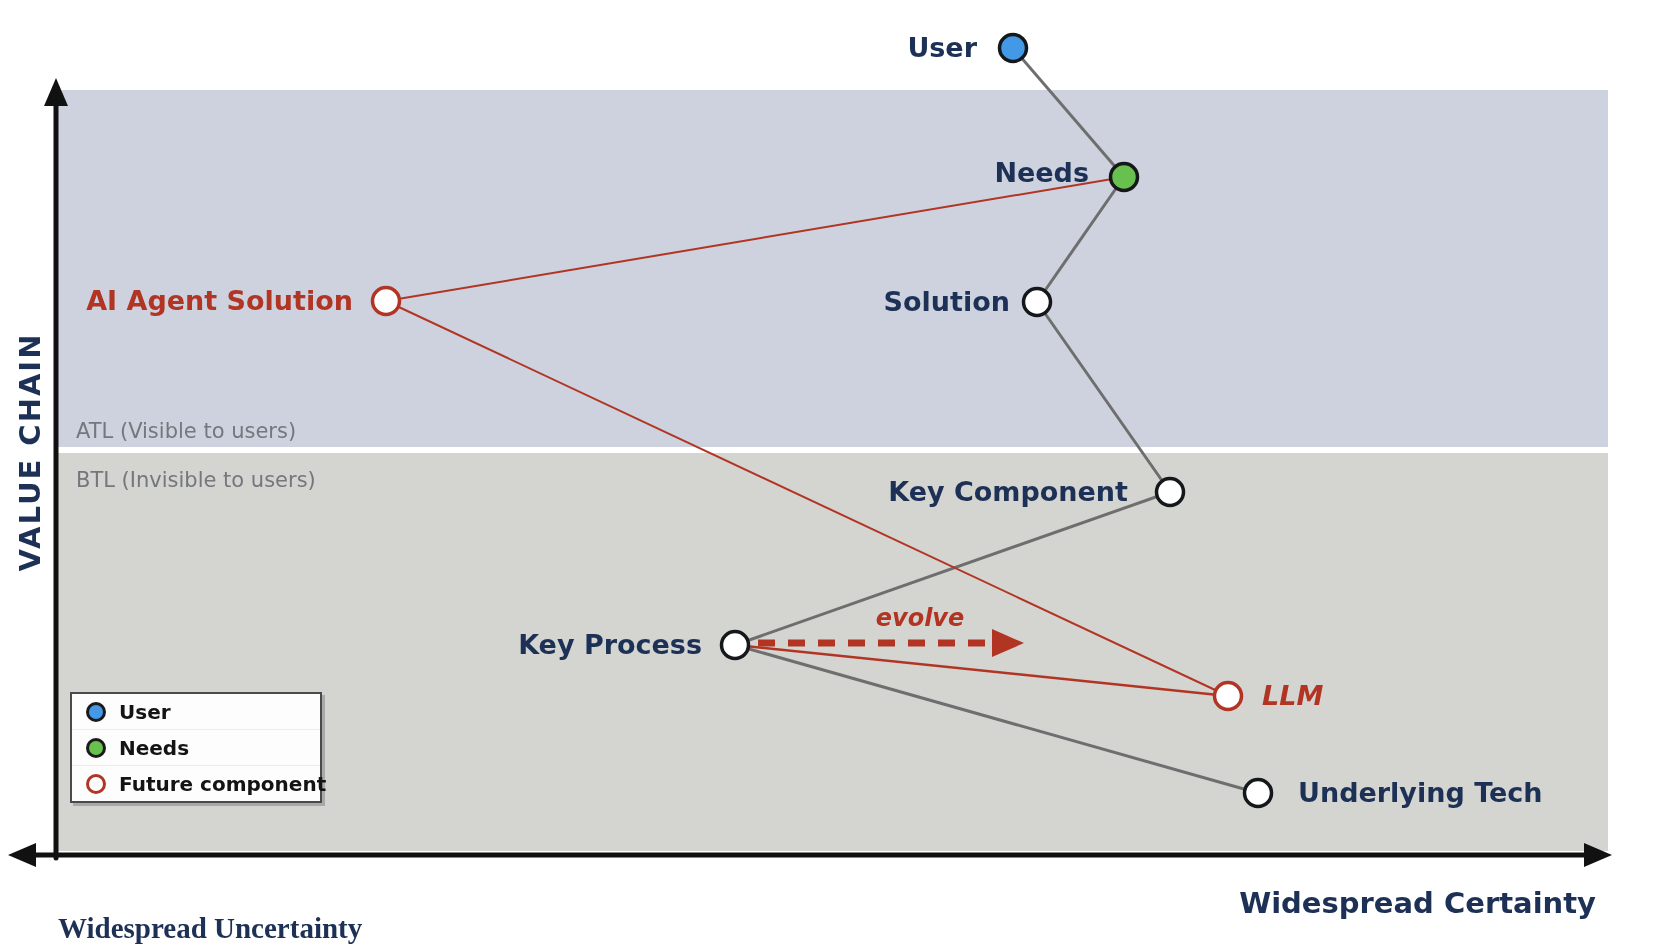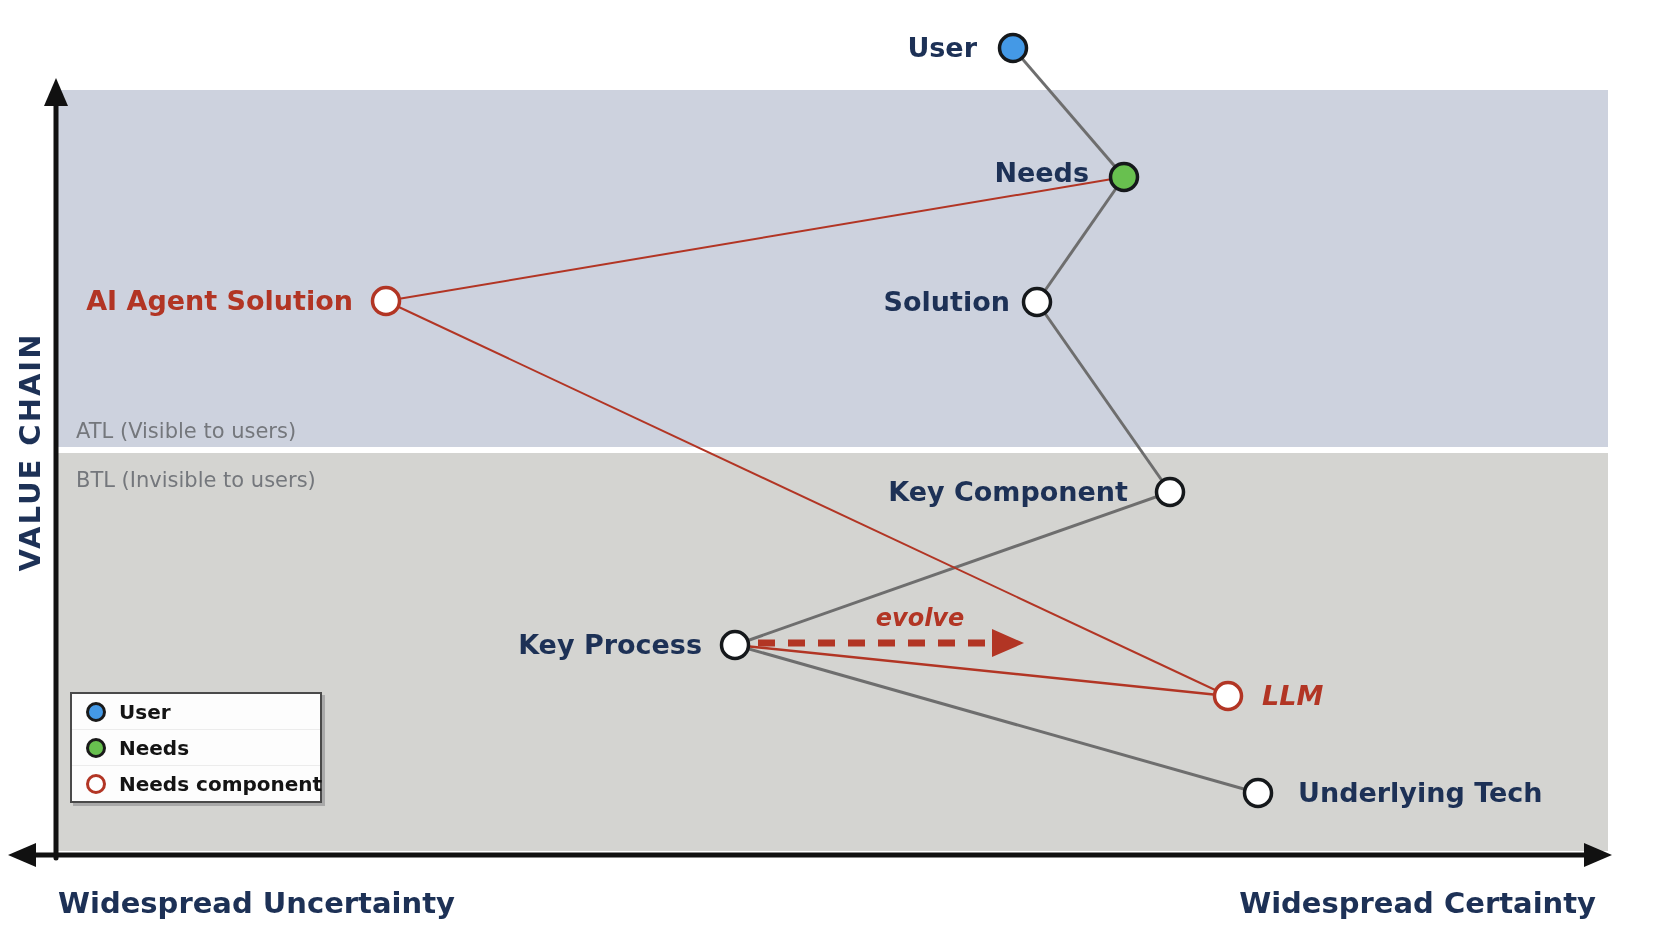--- a/index.html
+++ b/index.html
@@ -7,21 +7,21 @@
     position:relative;width:1680px;height:945px;background:#ffffff;overflow:hidden;
     font-family:"DejaVu Sans",sans-serif;
   }
   svg{position:absolute;left:0;top:0;}
   .axis-label{
     position:absolute;font-size:29px;font-weight:700;color:#1d3156;white-space:nowrap;
   }
   .y-axis-label{
     left:30px;top:452px;transform:translate(-50%,-50%) rotate(-90deg);letter-spacing:2px;
   }
-  .x-axis-label-left{left:58px;top:886px;}
+  .x-axis-label-left{left:58px;top:912px;font-family:Liberation Serif, serif;}
   .x-axis-label-right{right:84px;top:886px;}
   .legend{
     position:absolute;left:70px;top:692px;width:252px;background:#fdfdfd;
     border:2px solid #4a4a4a;box-shadow:3px 3px 0 #a9a9a9;box-sizing:border-box;
   }
   .legend-row{
     display:flex;align-items:center;gap:13px;height:35px;padding-left:14px;
     border-top:1px solid #ececec;
   }
   .legend-row:first-child{border-top:none;}
@@ -96,17 +96,17 @@
     <div class="legend-row">
       <span class="legend-dot" style="background: rgb(68, 153, 230); border-color: rgb(26, 26, 26);"></span>
       <span class="legend-label">User</span>
     </div>
     <div class="legend-row">
       <span class="legend-dot" style="background: rgb(104, 192, 79); border-color: rgb(26, 26, 26);"></span>
       <span class="legend-label">Needs</span>
     </div>
     <div class="legend-row">
       <span class="legend-dot" style="background: rgb(255, 255, 255); border-color: rgb(178, 53, 36);"></span>
-      <span class="legend-label">Needs component</span>
+      <span class="legend-label">Future component</span>
     </div>
   </div>
 
 </div>
 
 </body></html>

